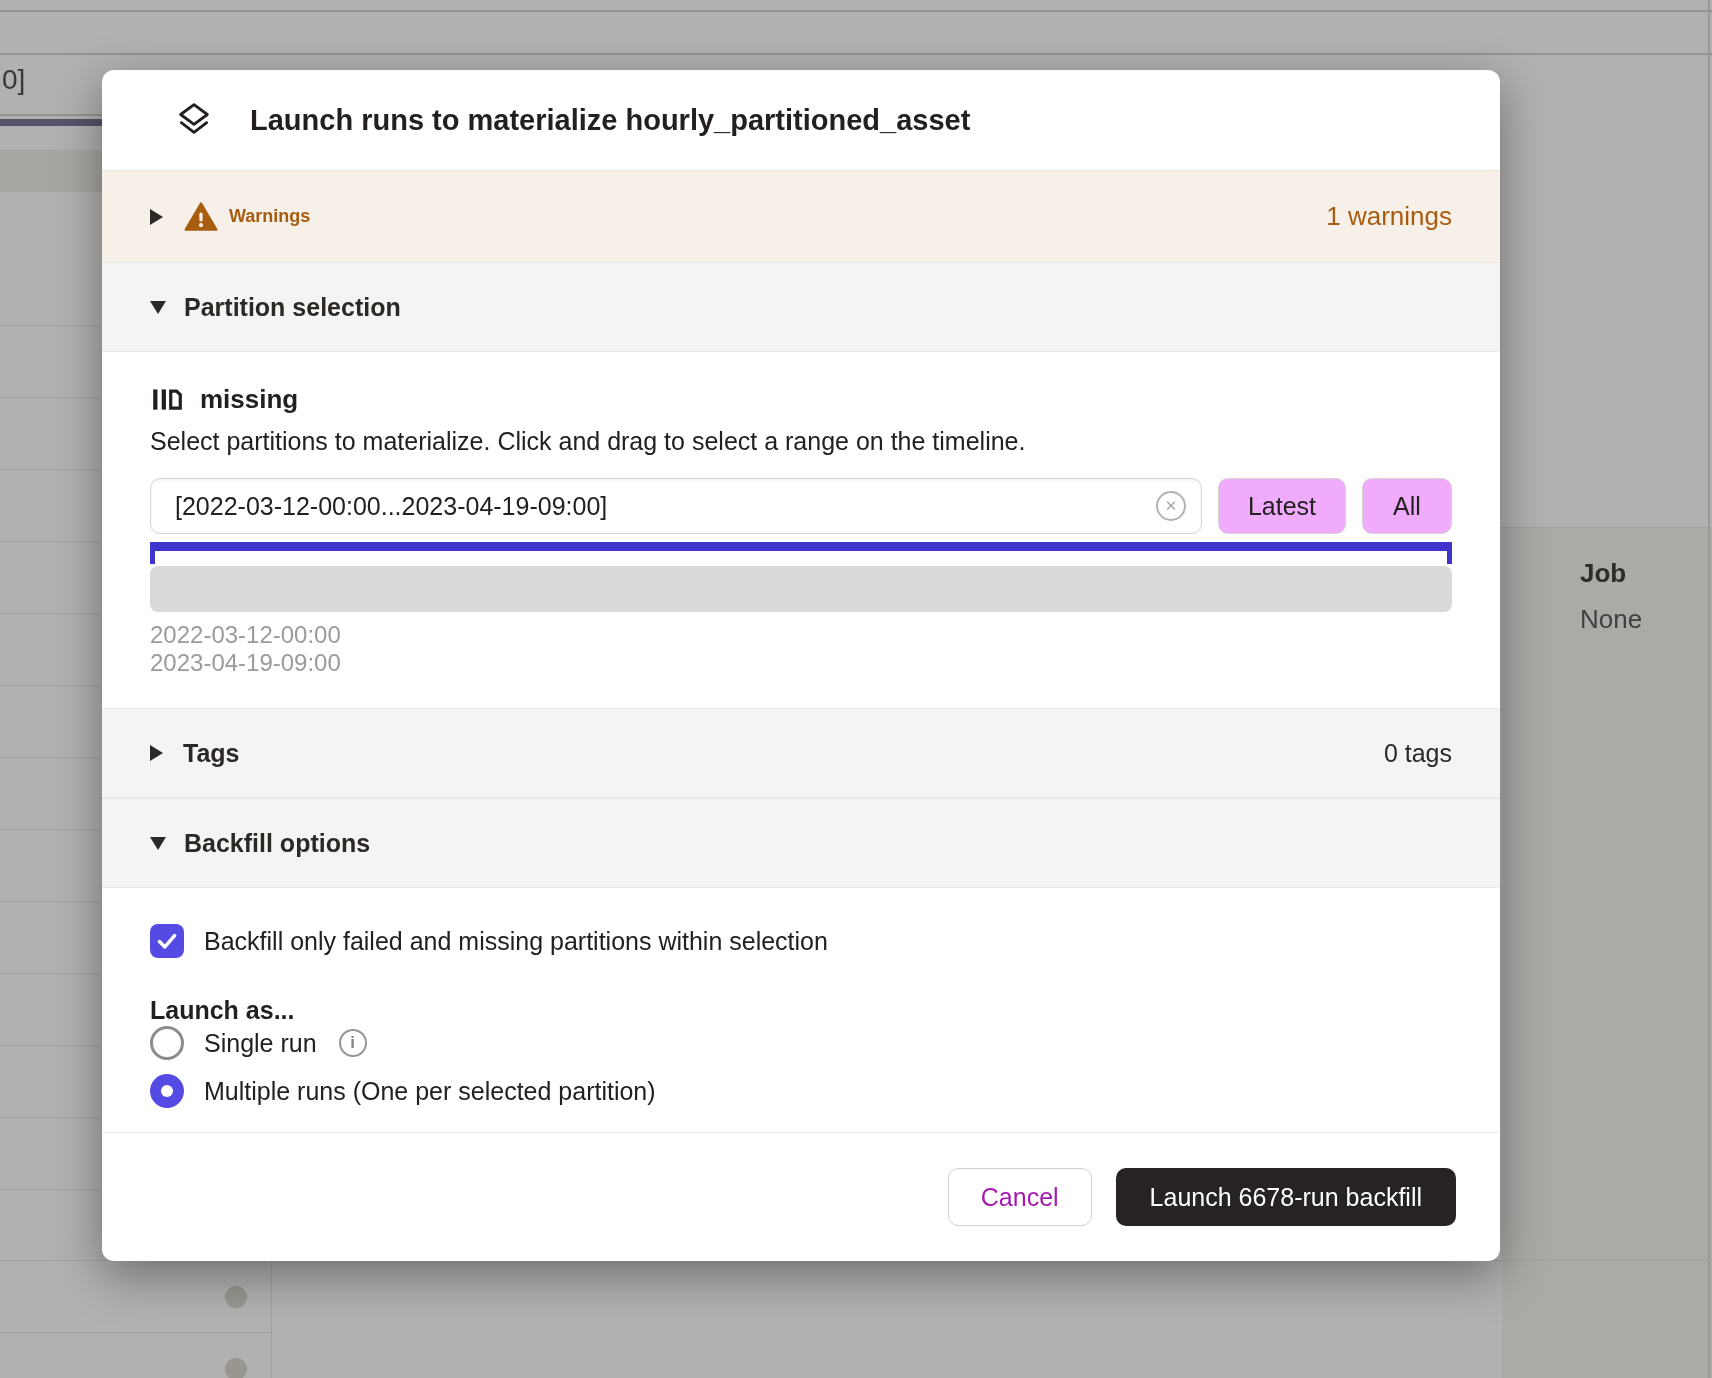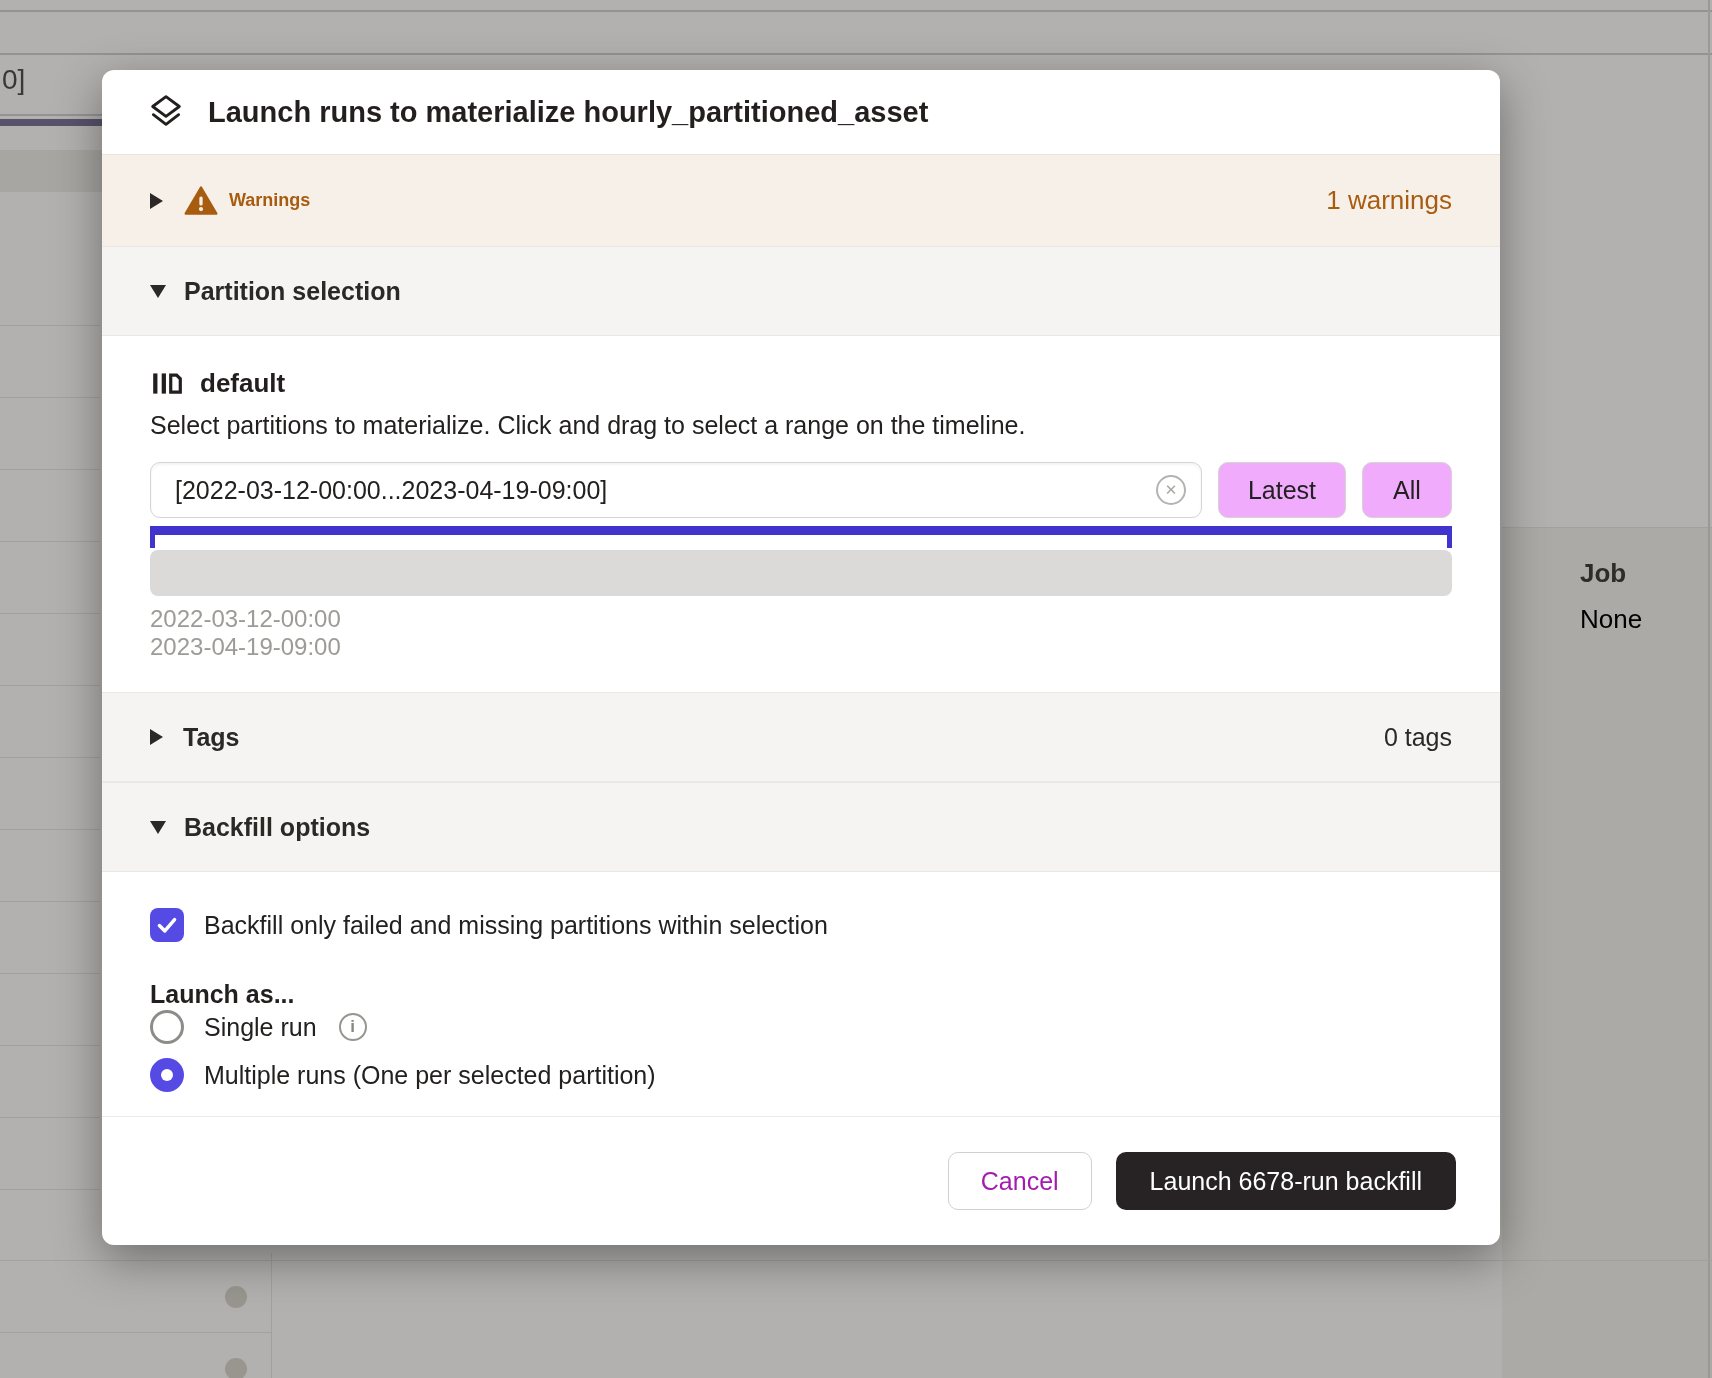--- a/index.html
+++ b/index.html
@@ -16,37 +16,37 @@
   
   .bd { position: absolute; }
   .bd-line-h { background: #95938F; height: 2px; }
   .bd-line-thin { background: #A3A19D; height: 1px; }
   .bd-line-v { background: #9B9995; width: 2px; }
   .bd-darkline { background: #57536B; height: 7px; }
   .bd-row-dark { background: #A8A6A2; }
   .bd-right-panel { background: #ACAAA7; }
   .bd-text { color: #3A3835; font-size: 28px; }
   .bd-job-label { font-weight: 700; font-size: 26px; color: #2E2C29; }
-  .bd-job-value { font-size: 26px; color: #000000; }
+  .bd-job-value { font-size: 26px; color: #404040; }
   .bd-dot { width: 22px; height: 22px; border-radius: 50%; background: #98968F; }
 
   
   .modal {
     position: absolute;
     left: 102px; top: 70px;
     width: 1398px;
     background: #FFFFFF;
     border-radius: 12px;
     box-shadow: 0 14px 48px rgba(0,0,0,0.38);
     overflow: hidden;
   }
   .modal-header {
-    height: 84px;
+    height: 100px;
     display: flex; align-items: center;
-    padding: 0 44px; gap: 22px;
+    padding: 0 72px; gap: 36px;
   }
   .modal-title { font-size: 29px; font-weight: 600; color: #231F1E; }
 
   .collapse-row {
     display: flex; align-items: center;
     padding: 0 48px;
     background: #F5F4F2;
     border-top: 1px solid #E9E8E5;
     border-bottom: 1px solid #E9E8E5;
   }
@@ -224,21 +224,21 @@
 
     <div class="partition-content">
       <div class="dim-row">
         <span style="display:flex;">
           <svg width="34" height="34" viewBox="0 0 32 32">
             <rect x="3" y="7" width="4" height="19" fill="#231F1E"></rect>
             <rect x="11" y="7" width="4" height="19" fill="#231F1E"></rect>
             <path d="M19.5 8.5 H25 L28.5 12 V24.5 H19.5 Z" fill="none" stroke="#231F1E" stroke-width="3"></path>
           </svg>
         </span>
-        <span class="dim-name">default</span>
+        <span class="dim-name">missing</span>
       </div>
 
       <div class="desc">Select partitions to materialize. Click and drag to select a range on the timeline.</div>
 
       <div class="input-row">
         <div class="input-wrap">
           <input class="range-input" type="text" value="[2022-03-12-00:00...2023-04-19-09:00]" style="">
           <span class="clear-btn">✕</span>
         </div>
         <button class="mini-btn btn-latest">Latest</button>

